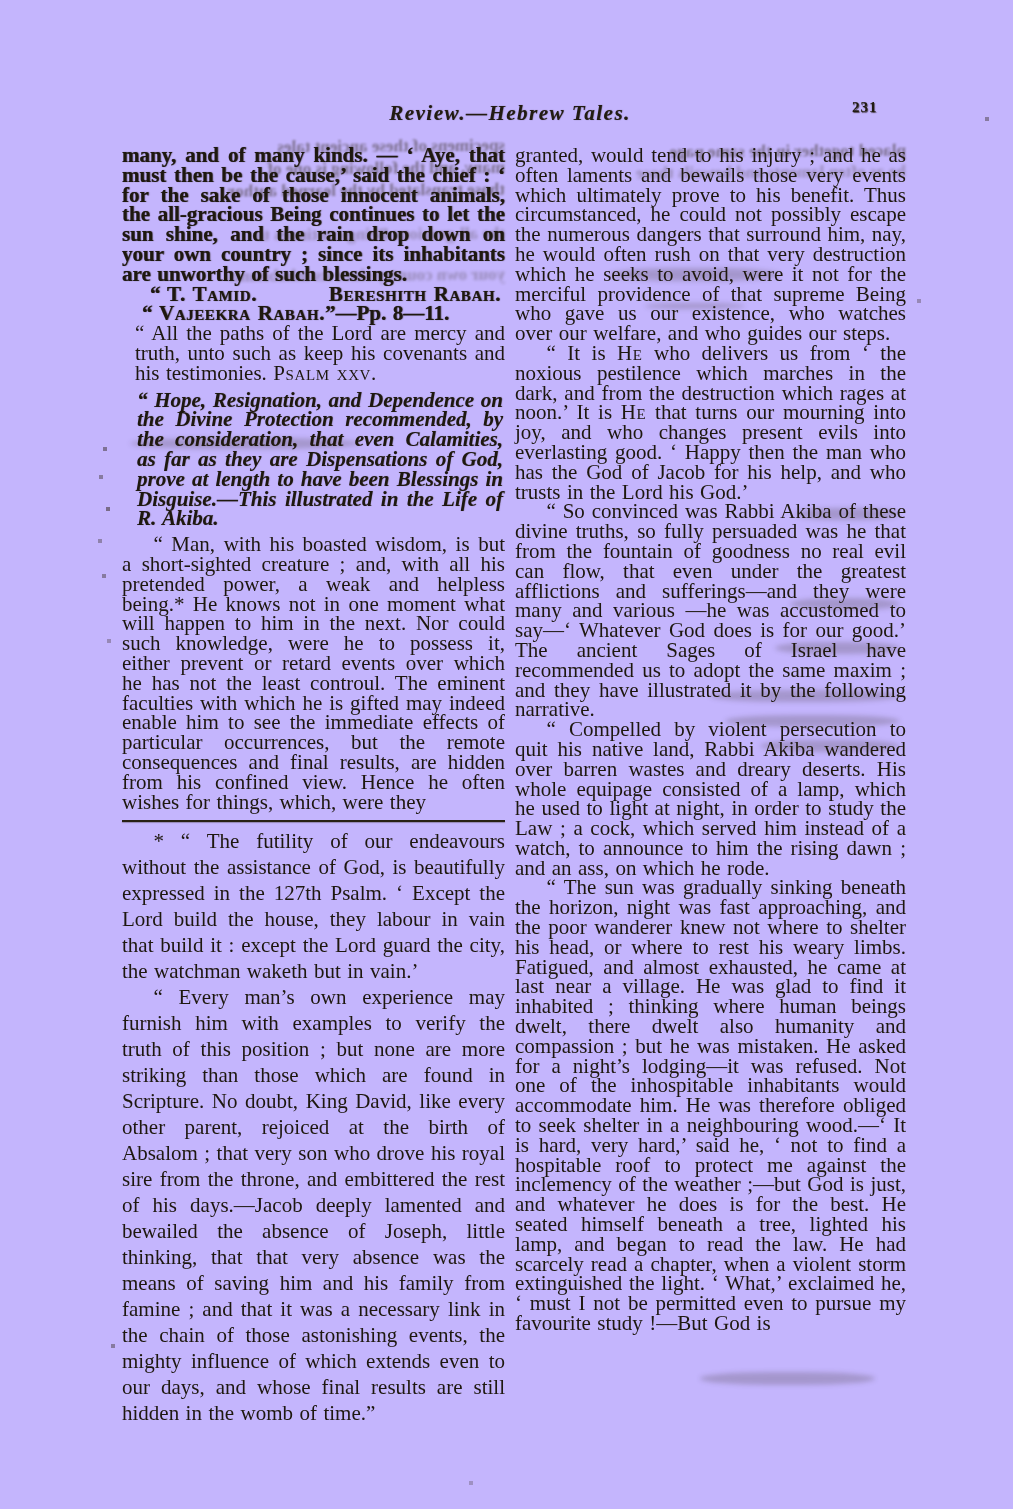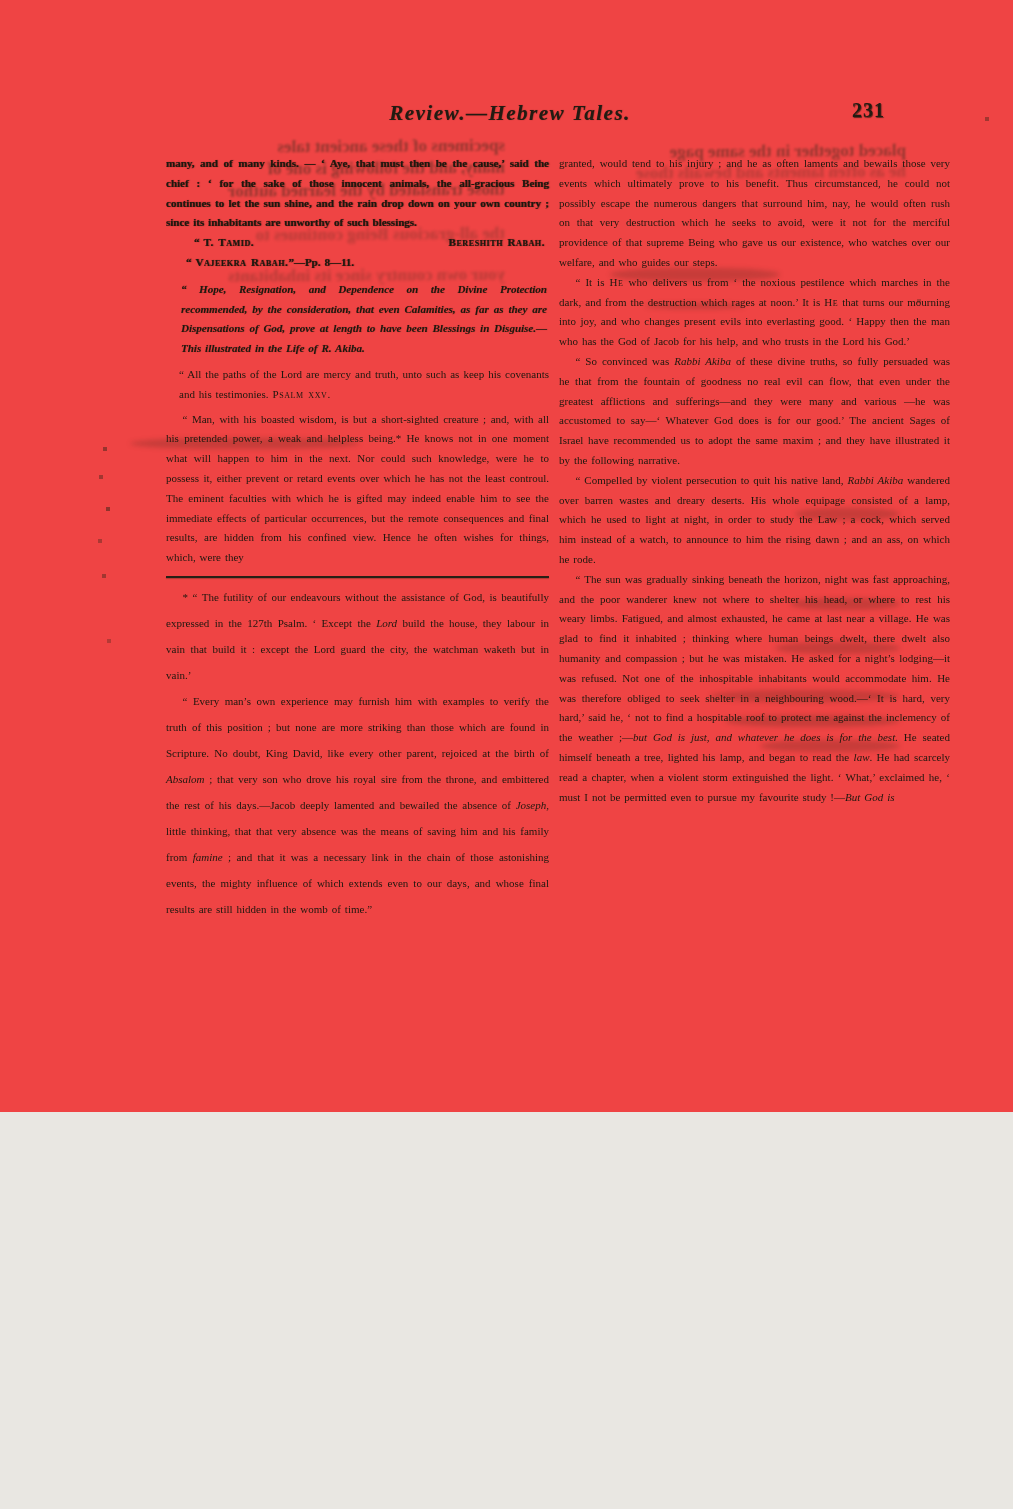--- a/index.html
+++ b/index.html
@@ -3,64 +3,63 @@
 <meta charset="utf-8">
 <style>
   html,body{margin:0;padding:0;}
   body{
     width:1013px;height:1509px;
     background:#e9e7e2;
     font-family:"Liberation Serif","DejaVu Serif",serif;
     color:#221b12;
   }
   .page{
-    position:relative;width:1013px;height:1112px;overflow:hidden;
-    background:#ef4444;
+    position:relative;width:1013px;height:1509px;overflow:hidden;
+    background:#c4b5fd;
   }
   
   .head-title{
     position:absolute;top:101px;left:160px;width:700px;
     text-align:center;font-style:italic;font-weight:bold;
     font-size:21px;letter-spacing:1.5px;
     text-shadow:0.5px 0.4px 0.9px rgba(30,22,12,.55);
   }
   .page-number{
     position:absolute;top:99px;left:852px;
-    font-weight:bold;font-size:20px;letter-spacing:1px;
+    font-weight:bold;font-size:15px;letter-spacing:1px;
     text-shadow:0.7px 0.5px 1px rgba(30,22,12,.7);
   }
   
   .col{
-    position:absolute;top:154px;
-    font-size:11px;line-height:19.8px;
+    position:absolute;top:146px;
+    font-size:21px;line-height:19.8px;
     text-align:justify;
     word-spacing:1.2px;
     color:#1e180f;
-    margin-left:44px;
   }
   .col-left{left:122px;width:383px;}
   .col-right{left:515px;width:391px;}
   p{margin:0;}
   .indent{text-indent:1.5em;}
   .noindent{text-indent:0;}
   .intro-gap{margin-top:8px;}
   .italic-block{
     font-style:italic;font-weight:bold;
     padding-left:15px;padding-right:2px;
     margin-top:7px;margin-bottom:6px;
     text-shadow:0.4px 0.3px 0.8px rgba(35,25,12,.45);
   }
   .blockquote{padding-left:13px;margin-bottom:5px;}
   .cite-row{
     display:flex;justify-content:space-between;
     padding-left:28px;padding-right:4px;
   }
   .cite2{padding-left:20px;}
   .sc{font-variant:small-caps;letter-spacing:.6px;}
-  .i{font-style:italic;}
+  .i{}
   .overprint{
     font-weight:bold;
     text-shadow:0.7px 0.3px 1px rgba(28,20,10,.6), -0.3px 0.2px 0.6px rgba(28,20,10,.35);
   }
   .fn-rule{
     border:none;border-top:2px solid #272015;
     margin:8px 0 6px 0;width:100%;
     box-shadow:0 1px 1px rgba(40,30,18,.3);
   }
   .fn{line-height:26px;}
@@ -111,22 +110,22 @@
   <div class="ghost" style="top:142px;left:515px;width:391px;">placed together in the same page</div>
   <div class="ghost light" style="top:163px;left:515px;width:391px;">he as often laments and bewails those</div>
 
   <div class="col col-left">
     <p class="noindent overprint">many, and of many kinds. — ‘ Aye, that must then be the cause,’ said the chief : ‘ for the sake of those innocent animals, the all-gracious Being continues to let the sun shine, and the rain drop down on your own country ; since its inhabitants are unworthy of such blessings.</p>
     <div class="cite-row overprint">
       <span><span>“ </span><span class="sc">T. Tamid.</span></span>
       <span><span class="sc">Bereshith Rabah.</span></span>
     </div>
     <p class="noindent cite2 overprint"><span>“ </span><span class="sc">Vajeekra Rabah.</span><span>”—Pp. 8—11.</span></p>
+    <p class="noindent blockquote"><span>“ All the paths of the Lord are mercy and truth, unto such as keep his covenants and his testimonies. </span><span class="sc">Psalm xxv.</span></p>
     <p class="noindent italic-block">“ Hope, Resignation, and Dependence on the Divine Protection recommended, by the consideration, that even Calamities, as far as they are Dispensations of God, prove at length to have been Blessings in Disguise.—This illustrated in the Life of R. Akiba.</p>
-    <p class="noindent blockquote"><span>“ All the paths of the Lord are mercy and truth, unto such as keep his covenants and his testimonies. </span><span class="sc">Psalm xxv.</span></p>
     <p class="indent">“ Man, with his boasted wisdom, is but a short-sighted creature ; and, with all his pretended power, a weak and helpless being.* He knows not in one moment what will happen to him in the next. Nor could such knowledge, were he to possess it, either prevent or retard events over which he has not the least controul. The eminent faculties with which he is gifted may indeed enable him to see the immediate effects of particular occurrences, but the remote consequences and final results, are hidden from his confined view. Hence he often wishes for things, which, were they</p>
     <hr class="fn-rule">
     <p class="indent fn"><span>* “ The futility of our endeavours without the assistance of God, is beautifully expressed in the 127th Psalm. ‘ Except the </span><span class="i">Lord</span><span> build the house, they labour in vain that build it : except the Lord guard the city, the watchman waketh but in vain.’</span></p>
     <p class="indent fn"><span>“ Every man’s own experience may furnish him with examples to verify the truth of this position ; but none are more striking than those which are found in Scripture. No doubt, King David, like every other parent, rejoiced at the birth of </span><span class="i">Absalom</span><span> ; that very son who drove his royal sire from the throne, and embittered the rest of his days.—Jacob deeply lamented and bewailed the absence of </span><span class="i">Joseph</span><span>, little thinking, that that very absence was the means of saving him and his family from </span><span class="i">famine</span><span> ; and that it was a necessary link in the chain of those astonishing events, the mighty influence of which extends even to our days, and whose final results are still hidden in the womb of time.”</span></p>
   </div>
 
   <div class="col col-right">
     <p class="noindent">granted, would tend to his injury ; and he as often laments and bewails those very events which ultimately prove to his benefit. Thus circumstanced, he could not possibly escape the numerous dangers that surround him, nay, he would often rush on that very destruction which he seeks to avoid, were it not for the merciful providence of that supreme Being who gave us our existence, who watches over our welfare, and who guides our steps.</p>
     <p class="indent"><span>“ It is </span><span class="sc">He</span><span> who delivers us from ‘ the noxious pestilence which marches in the dark, and from the destruction which rages at noon.’ It is </span><span class="sc">He</span><span> that turns our mourning into joy, and who changes present evils into everlasting good. ‘ Happy then the man who has the God of Jacob for his help, and who trusts in the Lord his God.’</span></p>
     <p class="indent"><span>“ So convinced was </span><span class="i">Rabbi Akiba</span><span> of these divine truths, so fully persuaded was he that from the fountain of goodness no real evil can flow, that even under the greatest afflictions and sufferings—and they were many and various —he was accustomed to say—‘ Whatever God does is for our good.’ The ancient Sages of Israel have recommended us to adopt the same maxim ; and they have illustrated it by the following narrative.</span></p>

